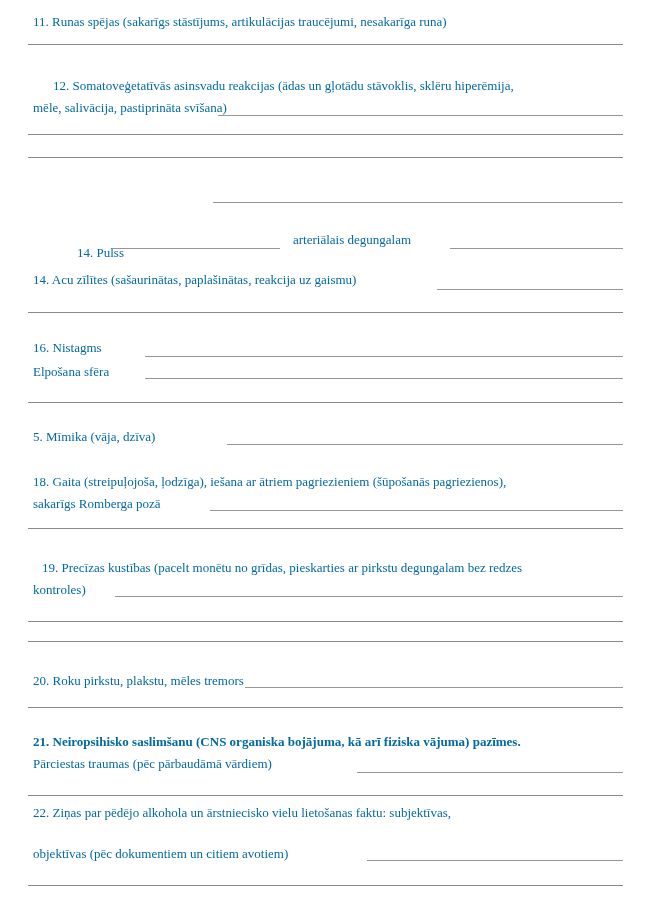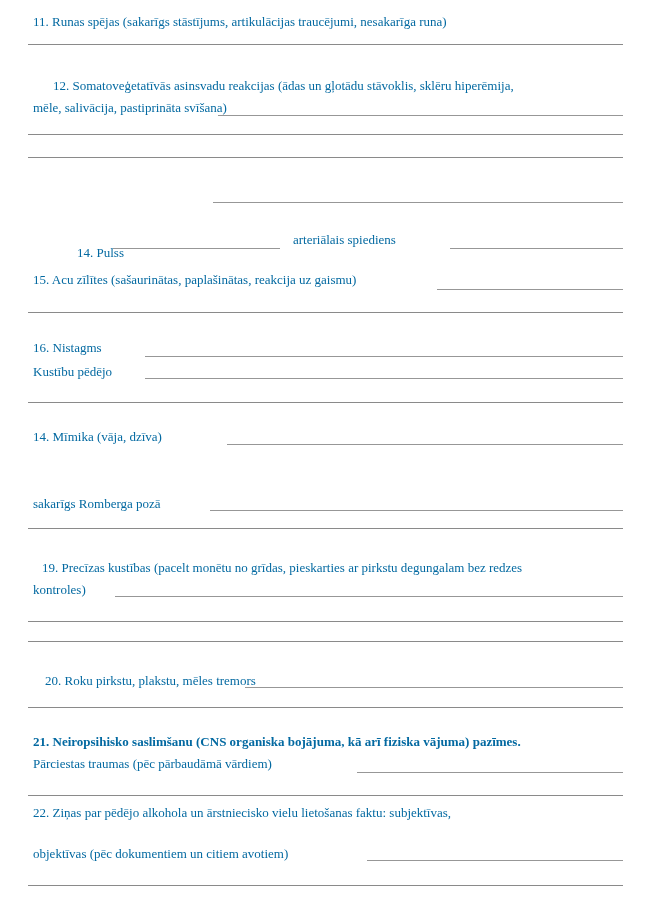--- a/index.html
+++ b/index.html
@@ -38,47 +38,48 @@
   <span class="t" style="left:33px;top:76px;margin-left:20px;">12. Somatoveģetatīvās asinsvadu reakcijas (ādas un gļotādu stāvoklis, sklēru hiperēmija,</span>
   <span class="t" style="left:33px;top:98px;text-align:center;">mēle, salivācija, pastiprināta svīšana)</span>
   <div class="ln inline" style="left:218px;top:115px;width:405px;"></div>
   <div class="ln" style="left:28px;top:134px;width:595px;"></div>
   <div class="ln" style="left:28px;top:157px;width:595px;"></div>
 
   <div class="ln inline" style="left:213px;top:202px;width:410px;"></div>
 
   <span class="t" style="left:33px;top:243px;margin-left:44px;">14. Pulss</span>
   <div class="ln inline" style="left:113px;top:248px;width:167px;"></div>
-  <span class="t" style="left:293px;top:230px;">arteriālais spiediens</span>
+  <span class="t" style="left:293px;top:230px;">arteriālais degungalam</span>
   <div class="ln inline" style="left:450px;top:248px;width:173px;"></div>
 
-  <span class="t" style="left:33px;top:270px;">15. Acu zīlītes (sašaurinātas, paplašinātas, reakcija uz gaismu)</span>
+  <span class="t" style="left:33px;top:270px;">14. Acu zīlītes (sašaurinātas, paplašinātas, reakcija uz gaismu)</span>
   <div class="ln inline" style="left:437px;top:289px;width:186px;"></div>
   <div class="ln" style="left:28px;top:312px;width:595px;"></div>
 
   <span class="t" style="left:33px;top:338px;">16. Nistagms</span>
   <div class="ln inline" style="left:145px;top:356px;width:478px;"></div>
-  <span class="t" style="left:33px;top:362px;">Kustību pēdējo</span>
+  <span class="t" style="left:33px;top:362px;">Elpošana sfēra</span>
   <div class="ln inline" style="left:145px;top:378px;width:478px;"></div>
   <div class="ln" style="left:28px;top:402px;width:595px;"></div>
 
-  <span class="t" style="left:33px;top:427px;">14. Mīmika (vāja, dzīva)</span>
+  <span class="t" style="left:33px;top:427px;">5. Mīmika (vāja, dzīva)</span>
   <div class="ln inline" style="left:227px;top:444px;width:396px;"></div>
 
+  <span class="t" style="left:33px;top:472px;">18. Gaita (streipuļojoša, ļodzīga), iešana ar ātriem pagriezieniem (šūpošanās pagriezienos),</span>
   <span class="t" style="left:33px;top:494px;">sakarīgs Romberga pozā</span>
   <div class="ln inline" style="left:210px;top:510px;width:413px;"></div>
   <div class="ln" style="left:28px;top:528px;width:595px;"></div>
 
   <span class="t" style="left:42px;top:558px;">19. Precīzas kustības (pacelt monētu no grīdas, pieskarties ar pirkstu degungalam bez redzes</span>
   <span class="t" style="left:33px;top:580px;">kontroles)</span>
   <div class="ln inline" style="left:115px;top:596px;width:508px;"></div>
   <div class="ln" style="left:28px;top:621px;width:595px;"></div>
   <div class="ln" style="left:28px;top:641px;width:595px;"></div>
 
-  <span class="t" style="left:33px;top:671px;margin-left:12px;">20. Roku pirkstu, plakstu, mēles tremors</span>
+  <span class="t" style="left:33px;top:671px;">20. Roku pirkstu, plakstu, mēles tremors</span>
   <div class="ln inline" style="left:245px;top:687px;width:378px;"></div>
   <div class="ln" style="left:28px;top:707px;width:595px;"></div>
 
   <span class="t" style="left:33px;top:732px;font-weight:bold;">21. Neiropsihisko saslimšanu (CNS organiska bojājuma, kā arī fiziska vājuma) pazīmes.</span>
   <span class="t" style="left:33px;top:754px;">Pārciestas traumas (pēc pārbaudāmā vārdiem)</span>
   <div class="ln inline" style="left:357px;top:772px;width:266px;"></div>
   <div class="ln" style="left:28px;top:795px;width:595px;"></div>
 
   <span class="t" style="left:33px;top:803px;">22. Ziņas par pēdējo alkohola un ārstniecisko vielu lietošanas faktu: subjektīvas,</span>
   <span class="t" style="left:33px;top:844px;">objektīvas (pēc dokumentiem un citiem avotiem)</span>

